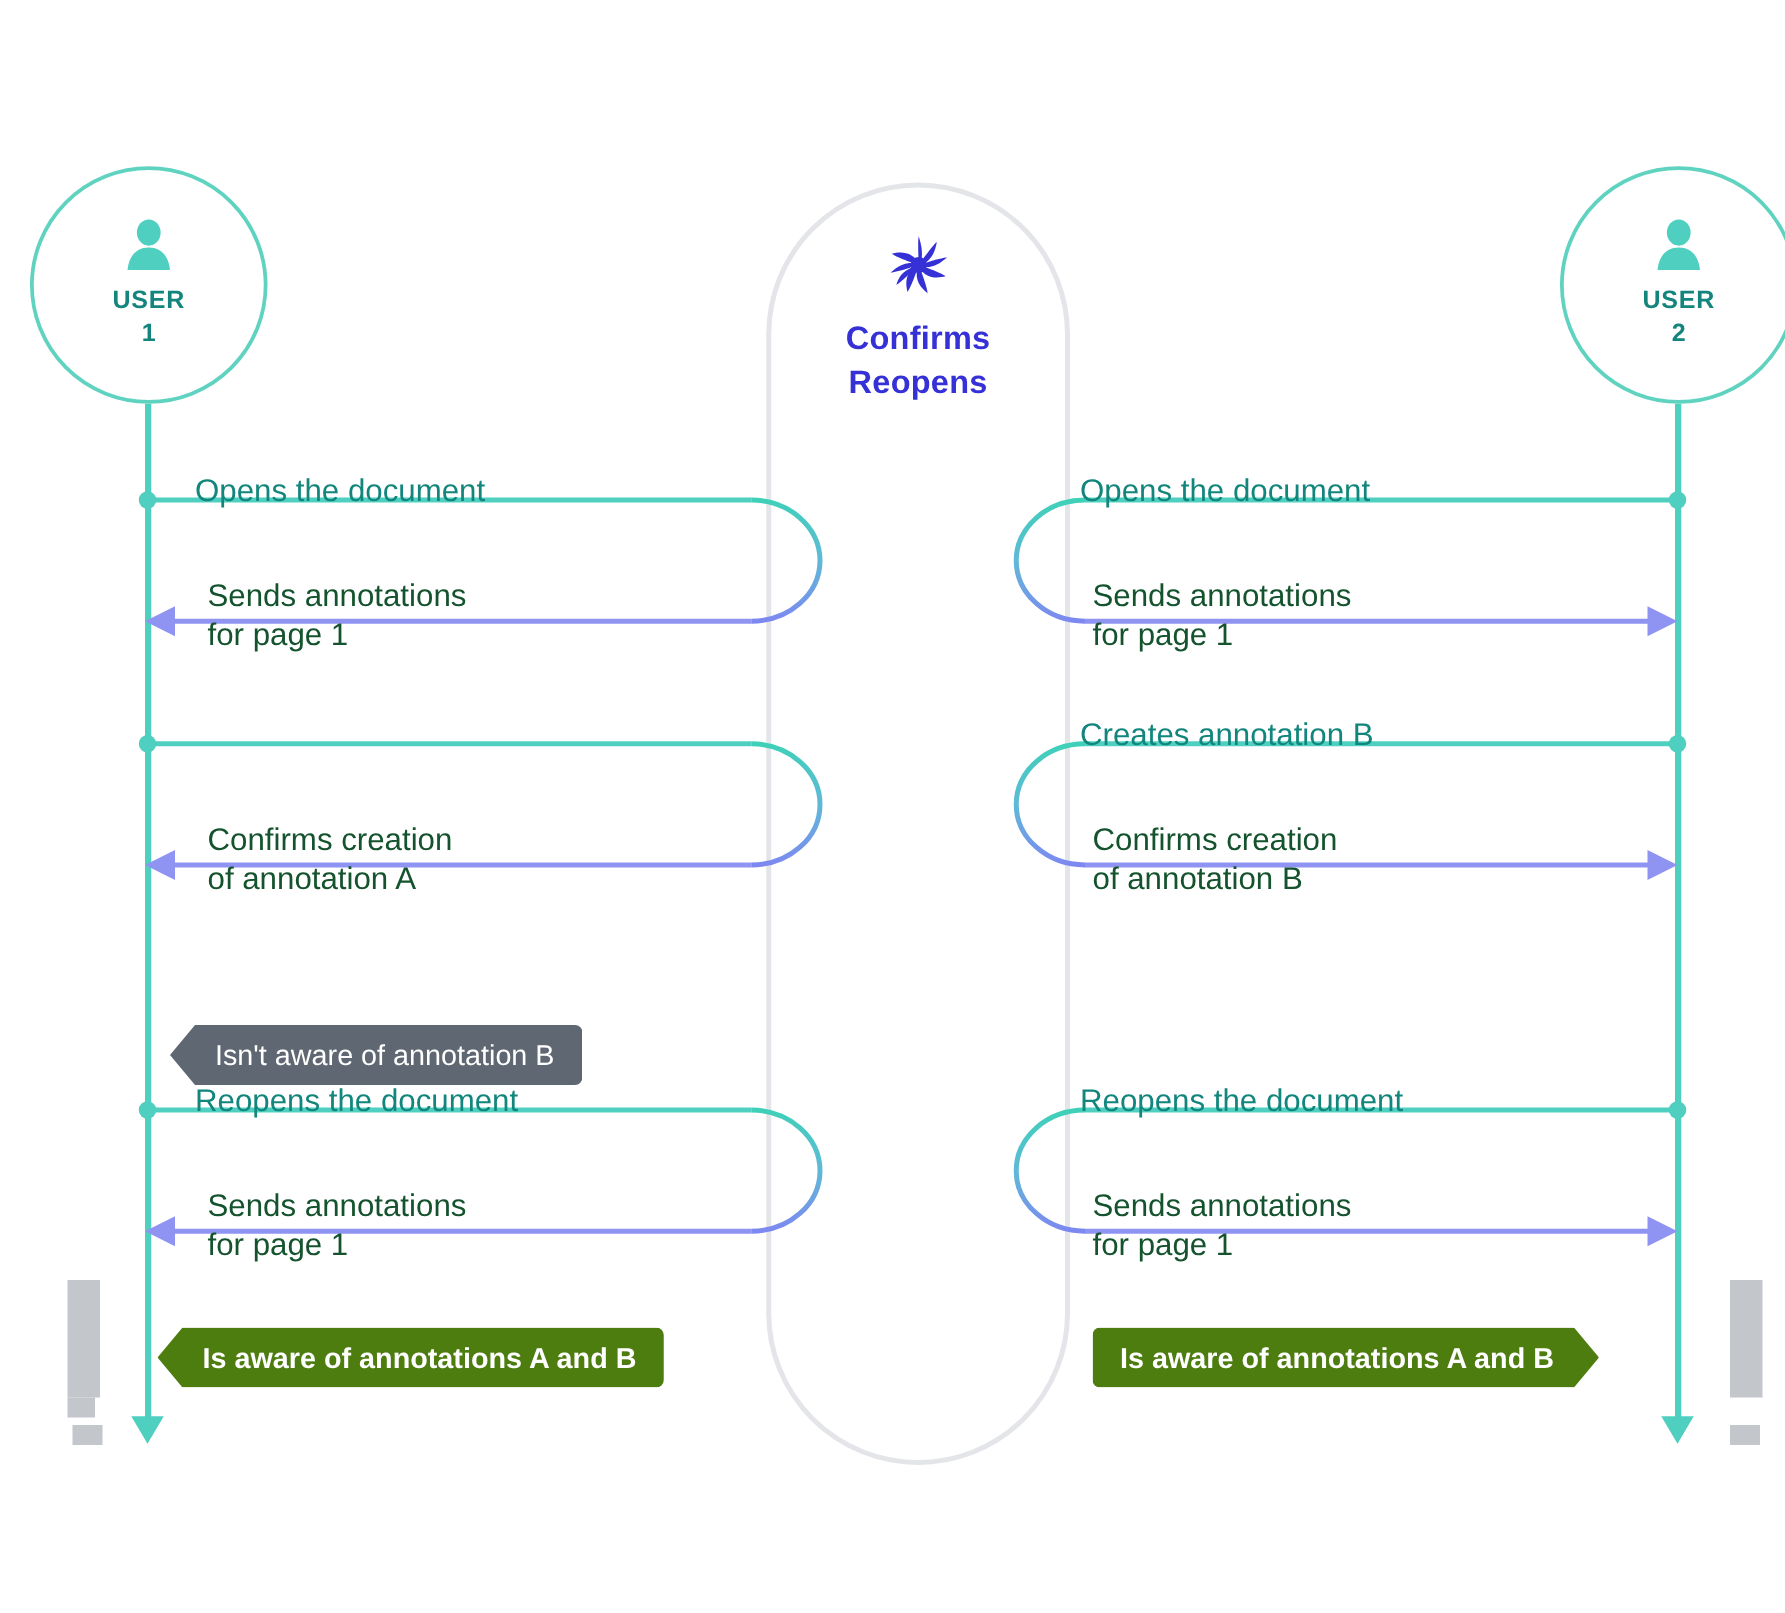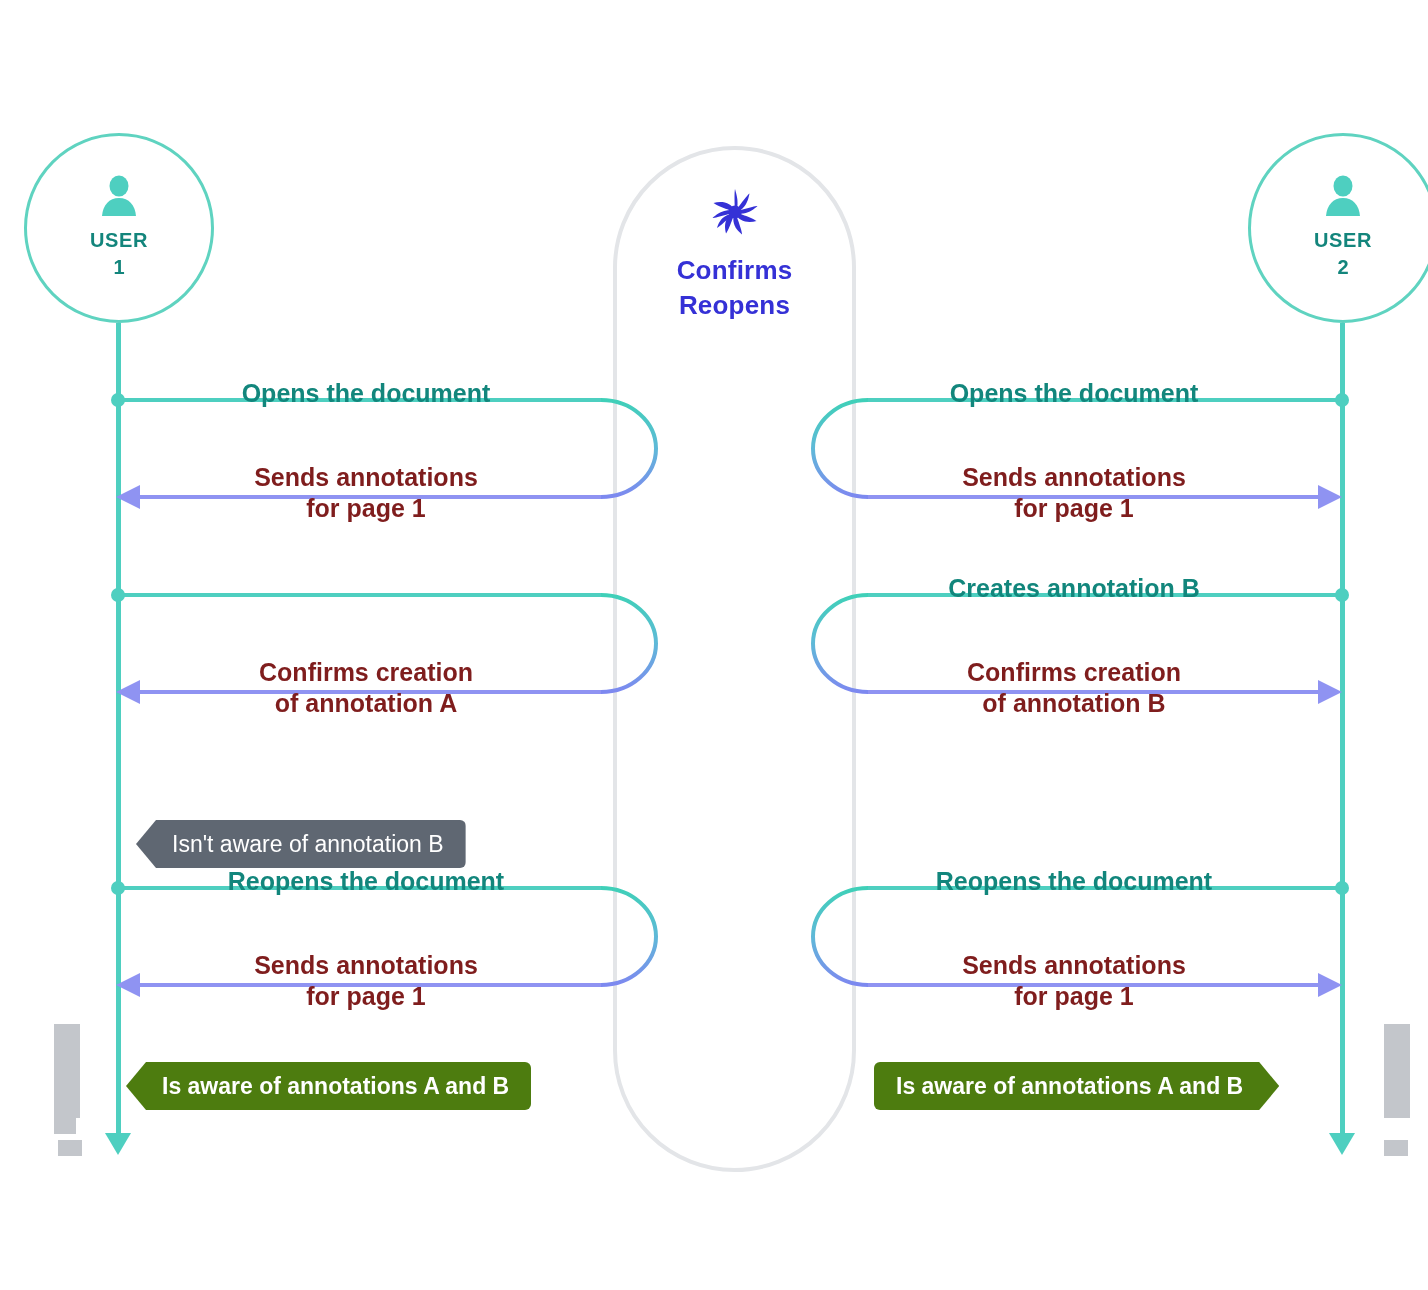--- a/index.html
+++ b/index.html
@@ -35,24 +35,24 @@
   .lifeline{position:absolute;width:5px;background:#4ecfc0;z-index:2;}
   #lifeline-left{left:100px;top:323px;height:812px;}
   #lifeline-right{left:1324px;top:323px;height:812px;}
   .lifeline-cap{position:absolute;width:0;height:0;z-index:2;
                 border-left:13px solid transparent;border-right:13px solid transparent;
                 border-top:22px solid #4ecfc0;}
   #cap-left{left:89px;top:1133px;}
   #cap-right{left:1313px;top:1133px;}
 
   
-  .msg-label{position:absolute;z-index:5;font-weight:700;line-height:1.22;
-             text-align:center;white-space:pre-line;}
+  .msg-label{position:absolute;z-index:5;font-weight:400;line-height:1.22;
+             white-space:pre-line;}
   .msg-req{color:#12867c;font-size:25px;}
-  .msg-res{color:#7f1d1d;font-size:25px;}
+  .msg-res{color:#14532d;font-size:25px;}
 
   
   .badge{position:absolute;height:48px;display:flex;align-items:center;
          z-index:8;color:#ffffff;font-size:23px;font-weight:400;
          padding:0 22px;box-sizing:border-box;white-space:nowrap;}
   .badge.gray{background:#5f6772;}
   .badge.teal{background:#4d7c0f;font-weight:bold;}
   .badge.point-left{border-radius:6px;
       clip-path:polygon(0 50%,20px 0,100% 0,100% 100%,20px 100%);
       padding-left:36px;}

